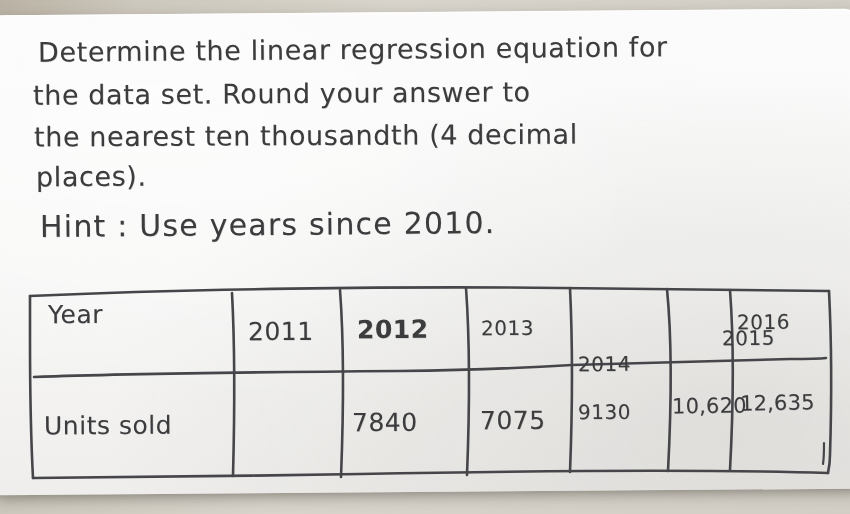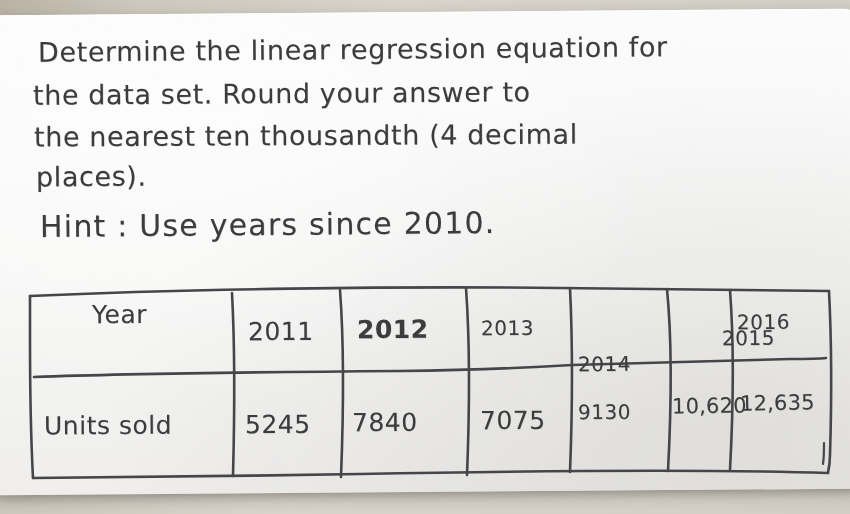--- a/index.html
+++ b/index.html
@@ -136,29 +136,28 @@
       <path d="M340,290 C343,330 344,400 341,477"></path>
       <path d="M466,288 C469,330 470,400 467,475"></path>
       <path d="M570,288 C572,330 573,395 570,472"></path>
       <path d="M667,289 C671,330 672,395 668,471"></path>
       <path d="M730,290 C733,330 734,395 730,470"></path>
 
       <path d="M824,443 C824,452 824,458 823,464" stroke-width="2.2"></path>
     </g>
   </svg>
 
-  <div class="cell-text" style="left:48px;  top:300px; transform:rotate(-0.4deg);margin-left:44px;">Year</div>
+  <div class="cell-text" style="left:48px;  top:300px; transform:rotate(-0.4deg);">Year</div>
   <div class="cell-text" style="left:248px; top:317px; transform:rotate(-0.4deg);text-align:center;">2011</div>
   <div class="cell-text" style="left:357px; top:315px; transform:rotate(-0.4deg);font-weight:bold;">2012</div>
   <div class="cell-text cell-small" style="left:481px; top:316px; transform:rotate(-0.4deg);">2013</div>
   <div class="cell-text cell-small" style="left:578px; top:312px; transform:rotate(-0.6deg);margin-top:40px;">2014</div>
   <div class="cell-text cell-small" style="left:676px; top:326px; transform:rotate(-0.6deg);margin-left:46px;">2015</div>
   <div class="cell-text cell-small" style="left:737px; top:310px; transform:rotate(-0.6deg);">2016</div>
 
   <div class="cell-text" style="left:44px;  top:411px; transform:rotate(-0.4deg);">Units sold</div>
-  <div class="cell-text" style="left:245px; top:410px; transform:rotate(-0.4deg);">5245</div>
   <div class="cell-text" style="left:352px; top:408px; transform:rotate(-0.4deg);">7840</div>
   <div class="cell-text" style="left:480px; top:406px; transform:rotate(-0.4deg);text-align:center;">7075</div>
   <div class="cell-text cell-small" style="left:578px; top:400px; transform:rotate(-0.5deg);">9130</div>
   <div class="cell-text cell-tiny" style="left:672px; top:394px; transform:rotate(-0.8deg);">10,620</div>
   <div class="cell-text cell-tiny" style="left:740px; top:391px; transform:rotate(-1deg);">12,635</div>
 
 </div>
 
 </body></html>

